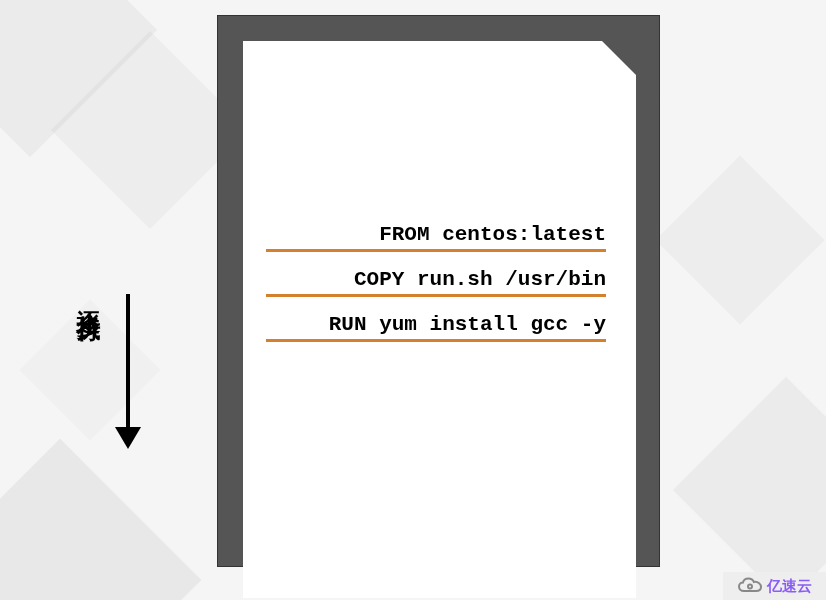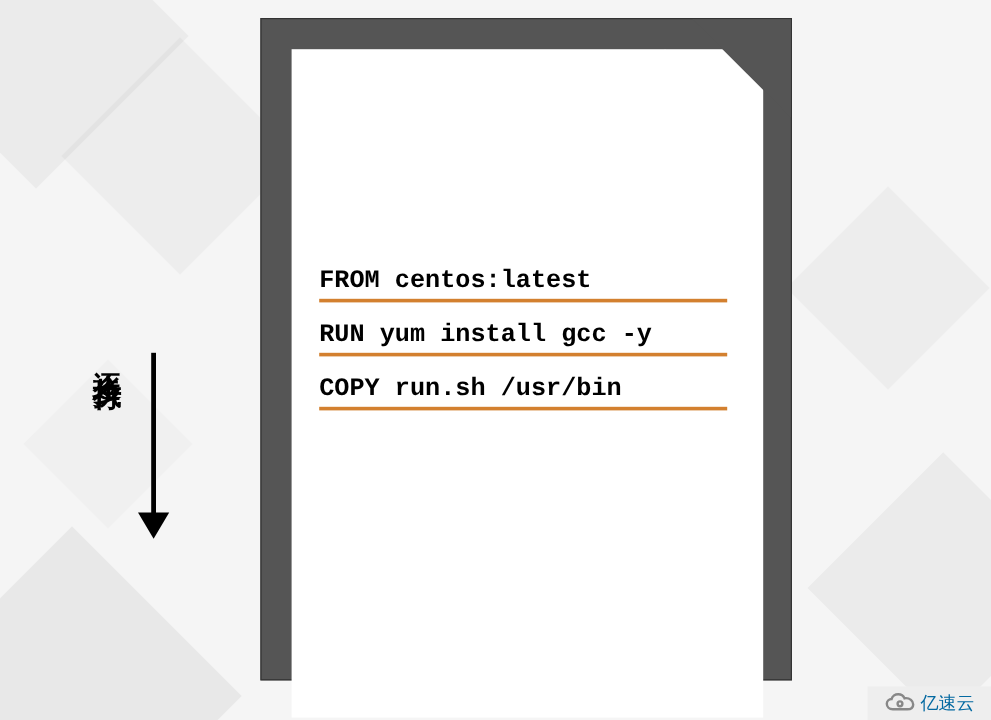--- a/index.html
+++ b/index.html
@@ -83,20 +83,21 @@
       border: 1px solid #333;
     }
     
     .document-inner {
       position: absolute;
       left: 25px;
       top: 25px;
       width: 393px;
       height: 557px;
       background: #fff;
+      text-align: right;
     }
     
     .document-fold {
       position: absolute;
       top: 0;
       right: 0;
       width: 0;
       height: 0;
       border-top: 82px solid #555;
       border-left: 82px solid transparent;
@@ -144,23 +145,23 @@
       position: absolute;
       bottom: 0;
       right: 0;
       width: 103px;
       height: 28px;
       background: #eeeeee;
       display: flex;
       align-items: center;
       justify-content: center;
       gap: 4px;
-      color: #0369a1;
+      color: #8b5cf6;
       font-size: 15px;
-      font-weight: normal;
+      font-weight: bold;
     }
     
     .watermark-icon {
       display: inline-flex;
       align-items: center;
     }
     
     .watermark-icon svg {
       width: 26px;
       height: 18px;
@@ -185,22 +186,22 @@
     <div class="arrow-line"></div>
     <div class="arrow-head"></div>
   </div>
 </div>
 
 <div class="document">
   <div class="document-inner">
     <div class="document-fold-inner"></div>
     <div class="code-content">
       <div class="code-line">FROM centos:latest</div>
+      <div class="code-line spaced">COPY run.sh /usr/bin</div>
       <div class="code-line spaced">RUN yum install gcc -y</div>
-      <div class="code-line spaced">COPY run.sh /usr/bin</div>
     </div>
   </div>
   <div class="document-fold"></div>
 </div>
 
 <div class="watermark">
   <span class="watermark-icon">
     <svg viewBox="0 0 26 18">
       <path d="M7 14 C4 14 2 12 2 9.5 C2 7 4 5.5 6 5.5 C6.5 3 9 1.5 11.5 1.5 C14 1.5 16 3 16.8 5 C17.2 4.9 17.6 4.8 18 4.8 C21 4.8 24 7 24 10 C24 13 21.5 14 19 14 Z M11 9.5 A2 2 0 1 0 15 9.5 A2 2 0 1 0 11 9.5 Z"></path>
     </svg>

